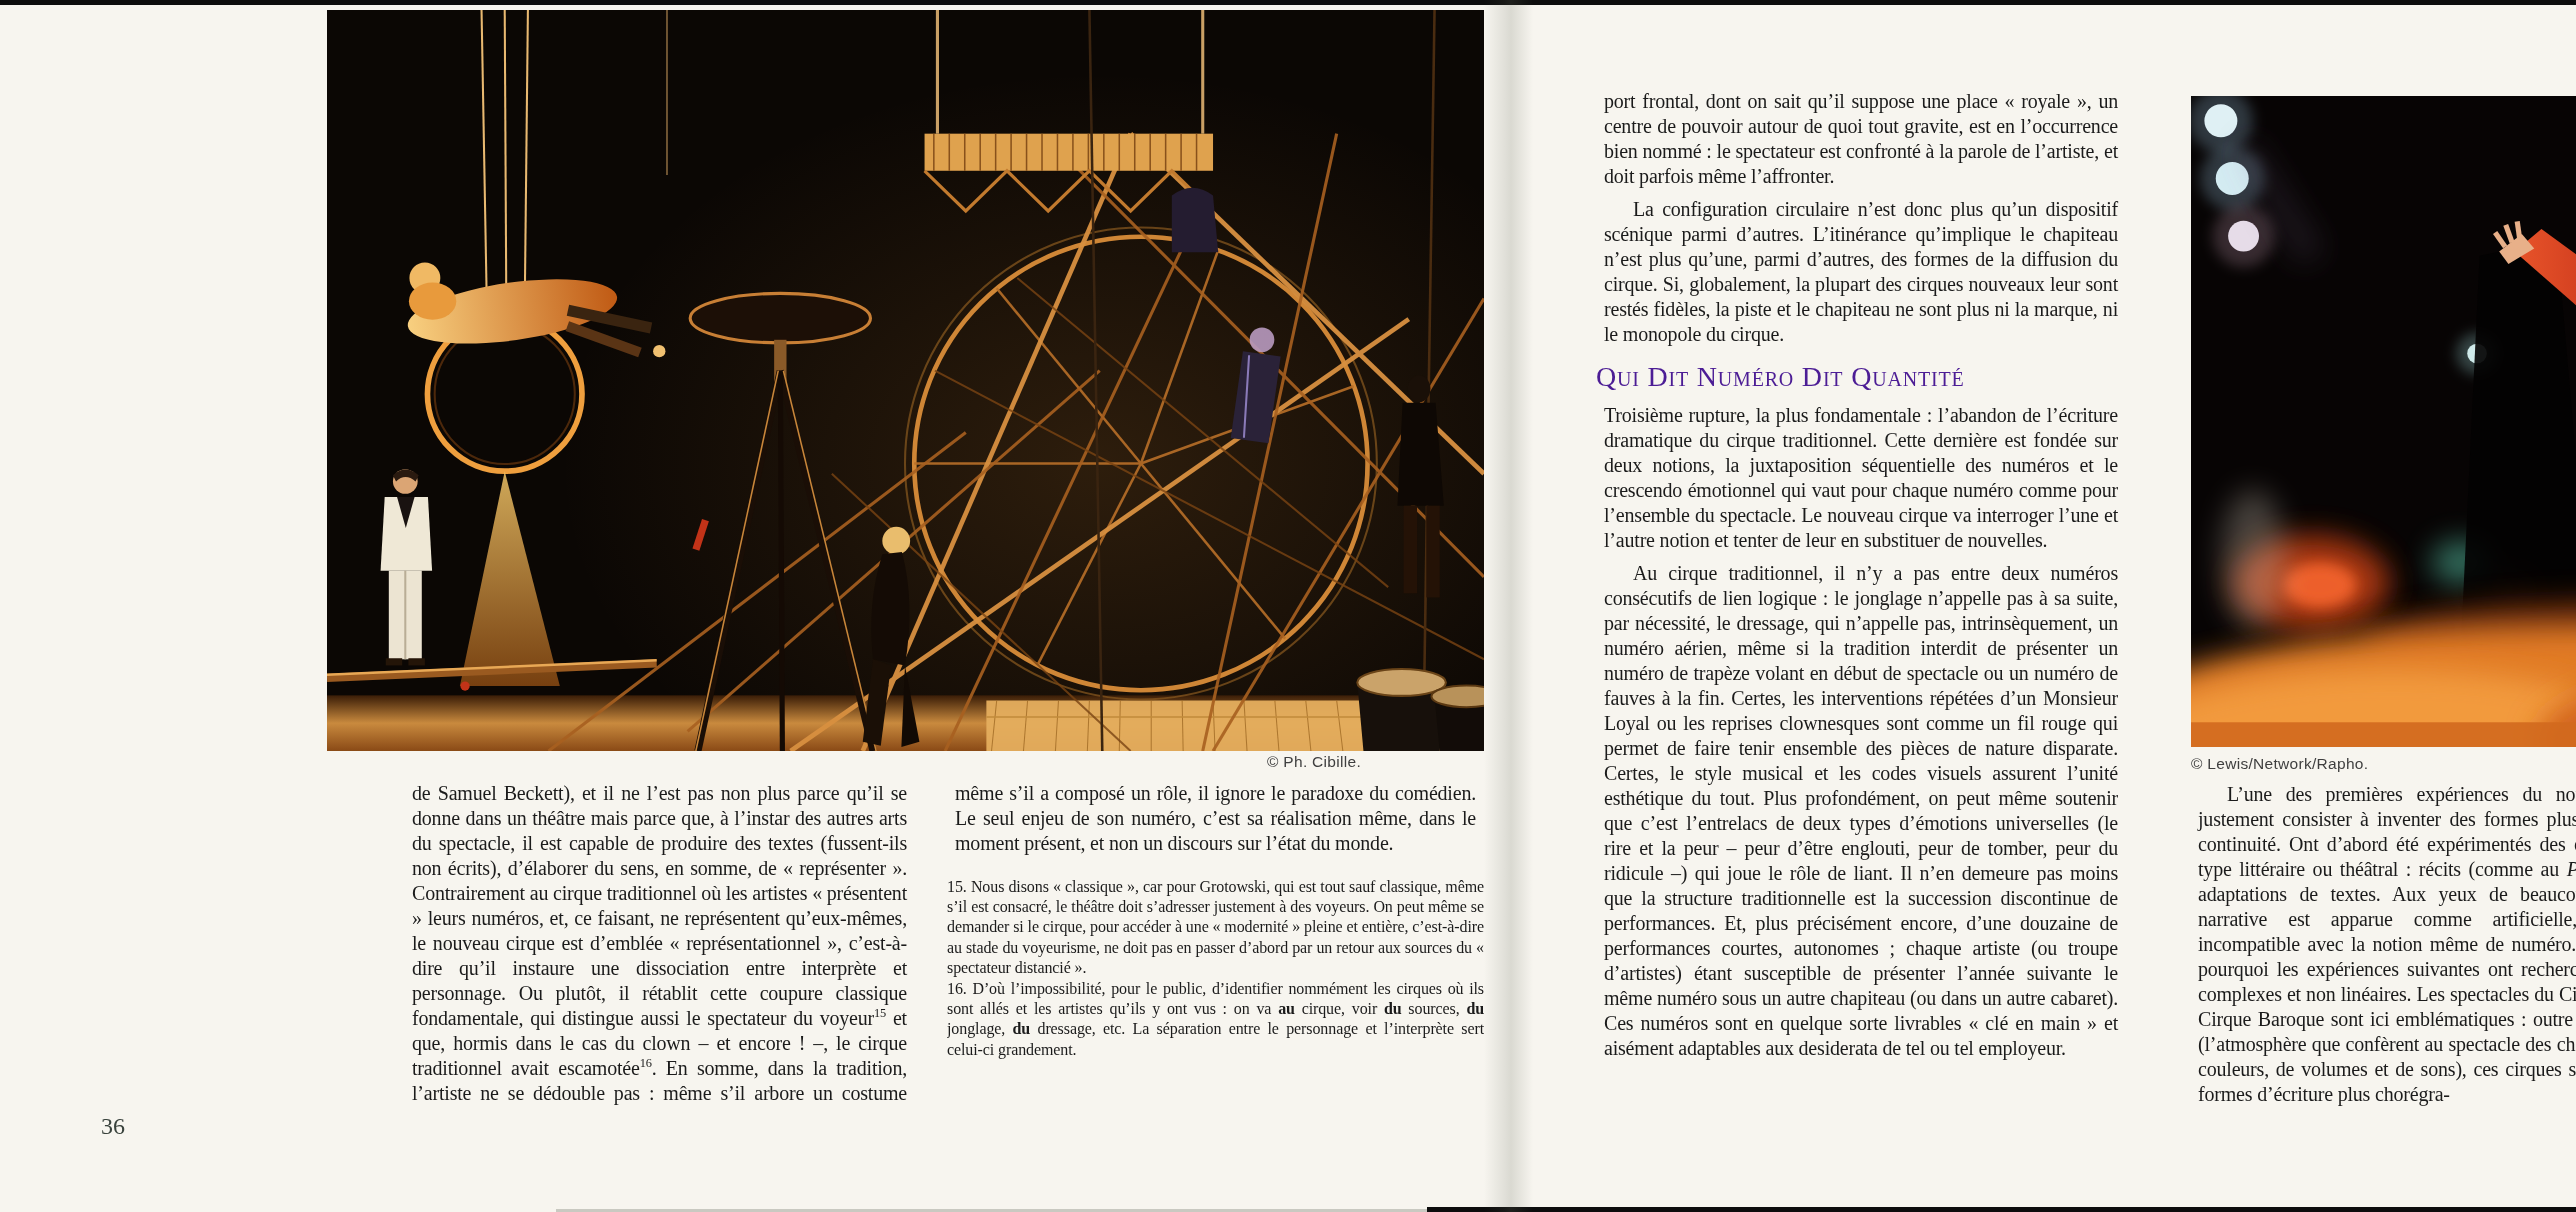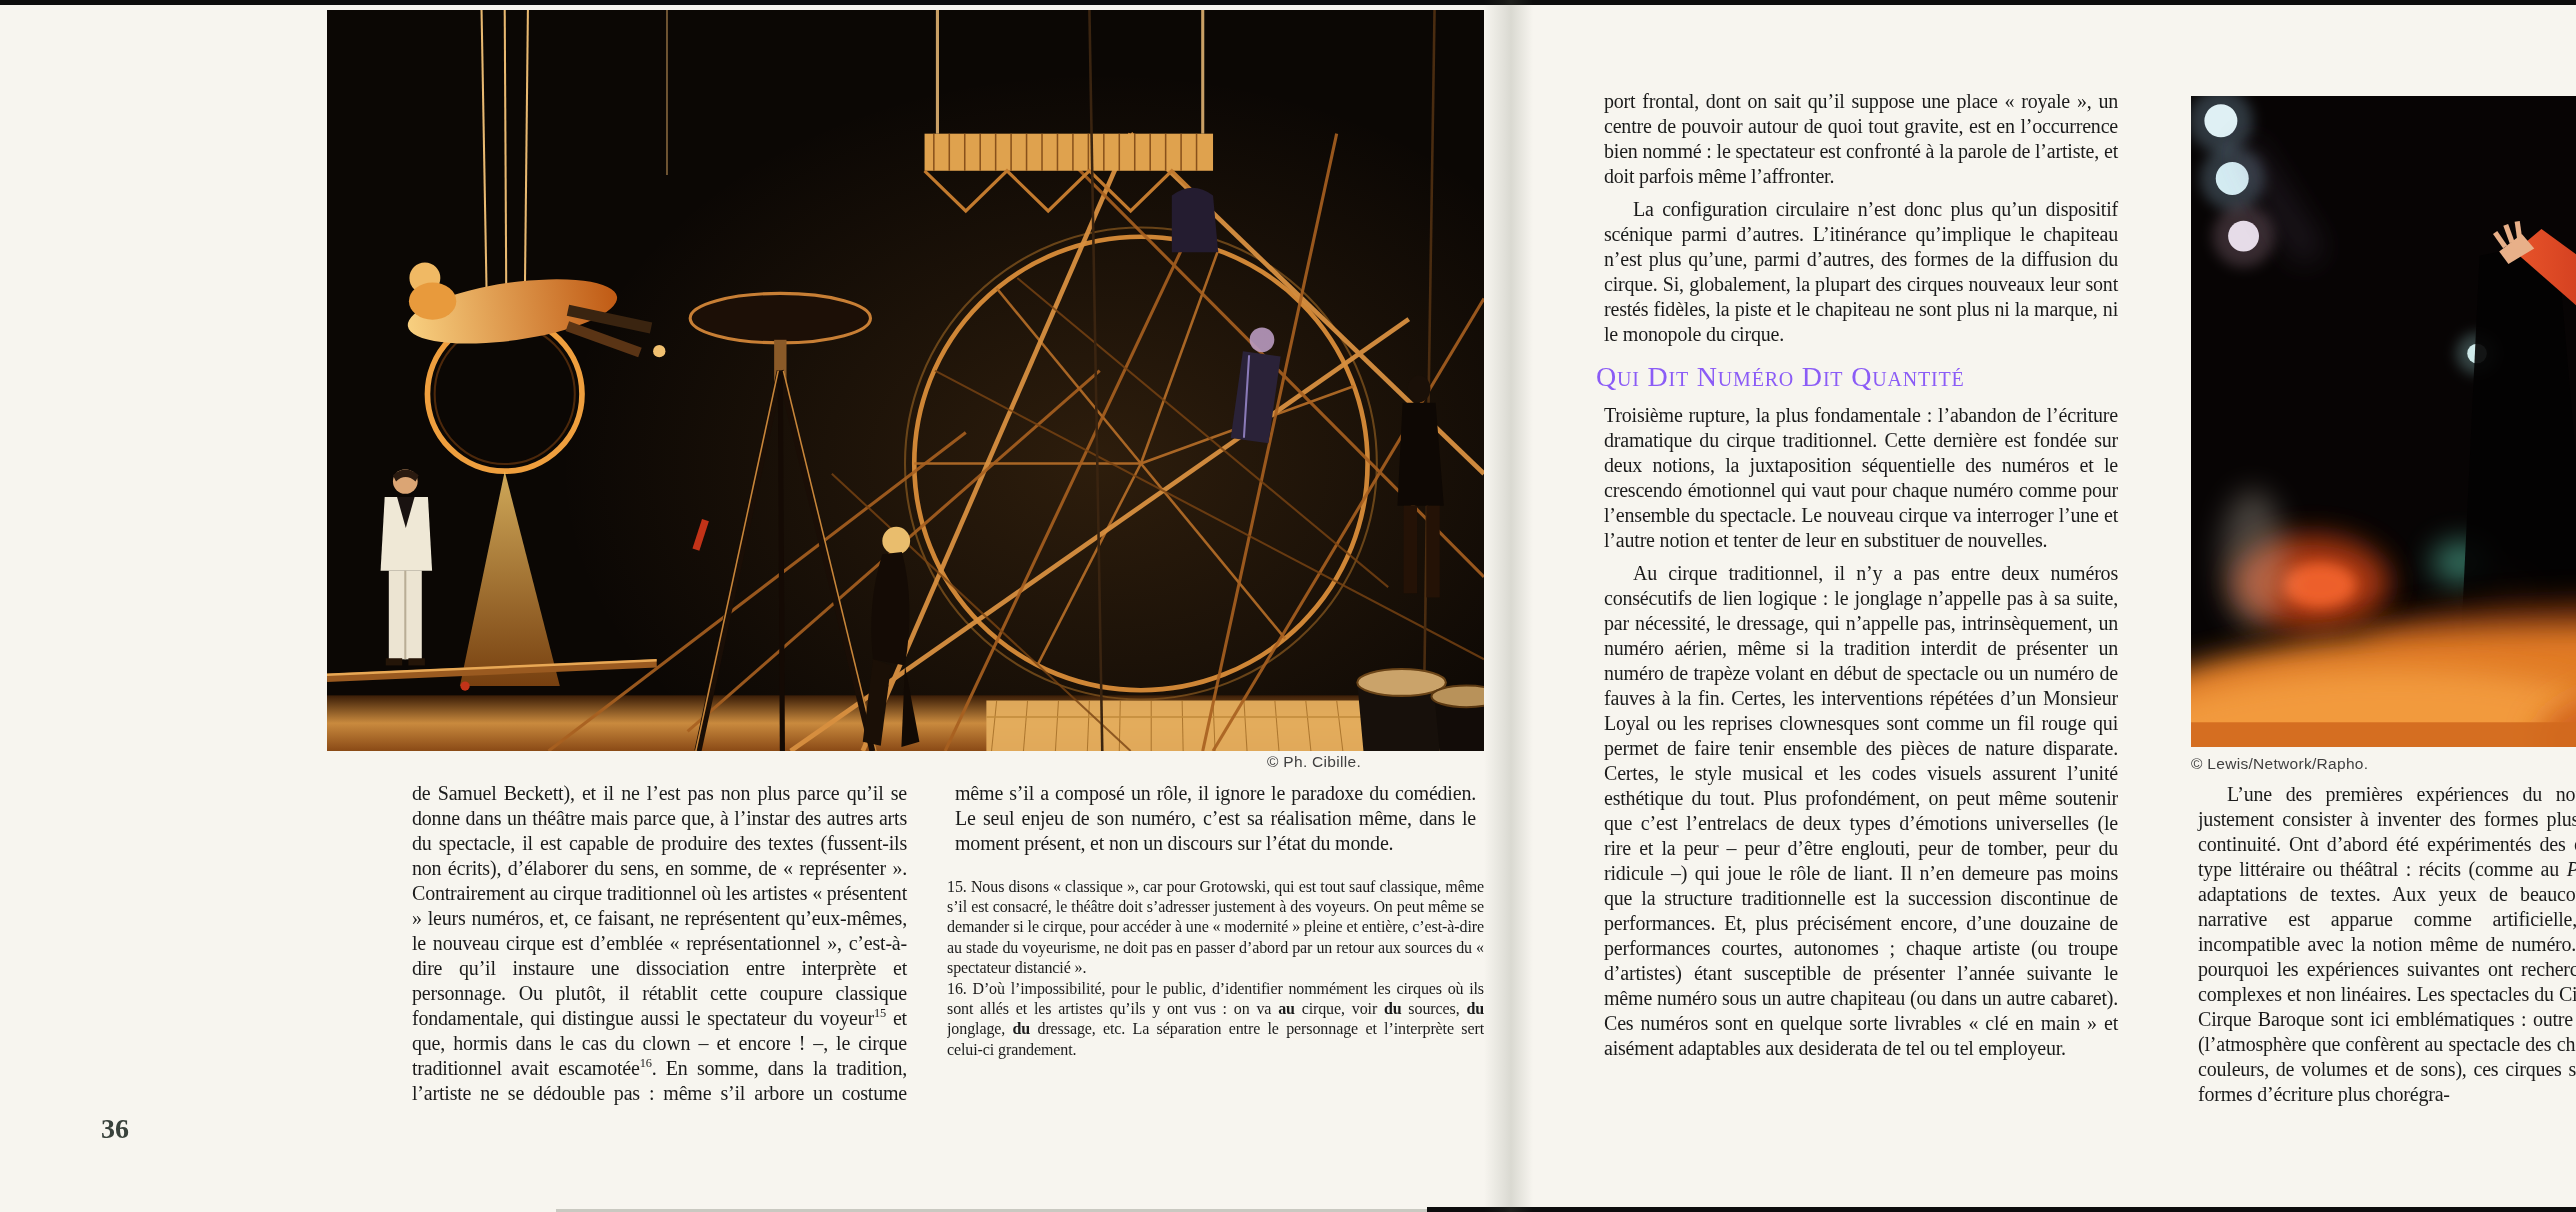--- a/index.html
+++ b/index.html
@@ -10,23 +10,23 @@
           background:linear-gradient(90deg,rgba(90,95,82,0) 0%,rgba(90,95,82,.14) 42%,rgba(100,105,90,.20) 55%,rgba(90,95,82,0) 100%);}
   .photo{position:absolute;overflow:hidden;background:#0b0704;}
   .photo svg{display:block;width:100%;height:100%;}
   .bodycol{position:absolute;text-align:justify;font-size:20px;line-height:25px;letter-spacing:-0.2px;overflow:hidden;}
   .bodycol p{margin:8px;}
   .indent{text-indent:29px;}
   sup{font-size:12.4px;line-height:0;}
   .footnotes{margin-top:20.6px;font-size:16px;line-height:20.4px;letter-spacing:-0.1px;}
   .footnotes p{margin:0;}
   .heading{font-variant:small-caps;font-size:28px;line-height:33px;font-weight:400;
-           letter-spacing:0.8px;margin:13.4px 0 9.3px 0;text-align:left;color:#8b5cf6;}
+           letter-spacing:0.8px;margin:13.4px 0 9.3px 0;text-align:left;color:#4c1d95;}
   .credit{position:absolute;font-family:"Liberation Sans", sans-serif;font-size:15.5px;color:#3f3f3f;letter-spacing:0.3px;}
-  .pagenum{position:absolute;left:101px;top:1113px;font-size:28px;font-weight:bold;color:#39423c;}
+  .pagenum{position:absolute;left:101px;top:1113px;font-size:24px;font-weight:normal;color:#39423c;}
 </style>
 </head>
 <body>
 
 <div id="spread">
 
   <div class="edge" style="left:0;top:0;width:2996px;height:4.6px;"></div>
   <div class="edge" style="left:1427px;top:1207px;width:1569px;height:5.7px;"></div>
   <div class="edge" style="left:556px;top:1209px;width:871px;height:2.6px;background:#c9c9c1;"></div>
   <div class="gutter"></div>

